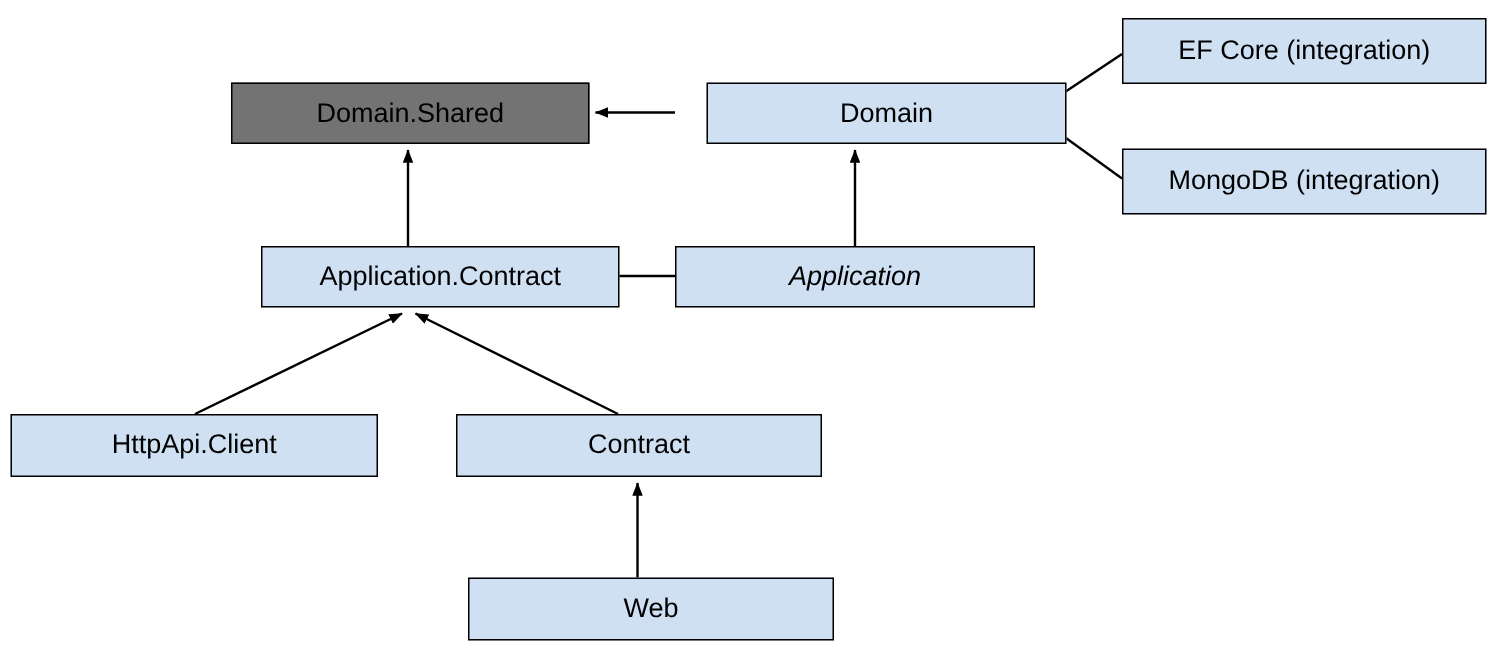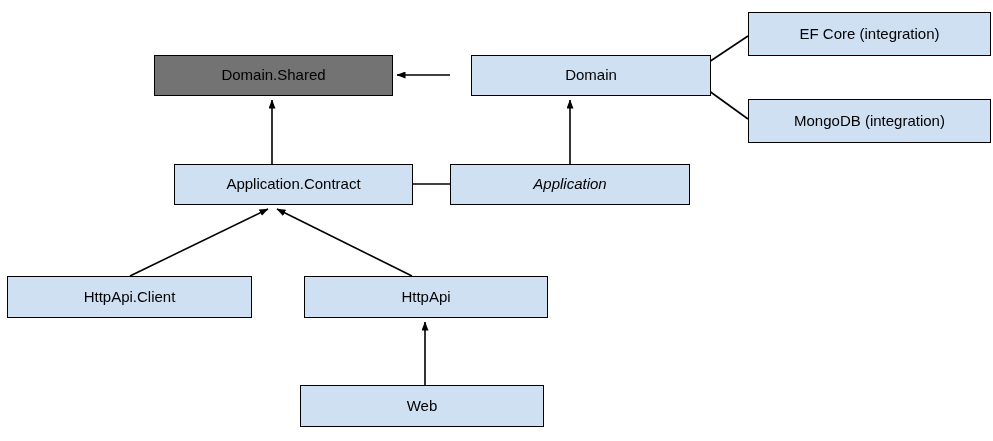--- a/index.html
+++ b/index.html
@@ -28,21 +28,21 @@
   }
   .node {
     position: absolute;
     box-sizing: border-box;
     background: #cfe0f3;
     border: 1.5px solid #000000;
     display: flex;
     align-items: center;
     justify-content: center;
     color: #000000;
-    font-size: 15px;
+    font-size: 18px;
     font-family: "Liberation Sans", sans-serif;
     line-height: 1.1;
     white-space: nowrap;
     z-index: 2;
   }
   .node-label {
     pointer-events: none;
   }
 </style>
 </head>
@@ -85,20 +85,20 @@
       <div class="node" style="left: 154px; top: 164px; width: 239px; height: 41px; background: rgb(207, 224, 243); border-color: rgb(0, 0, 0); color: rgb(0, 0, 0); margin-left: 20px;">
         <span class="node-label">Application.Contract</span>
       </div>
       <div class="node" style="left: 450px; top: 164px; width: 240px; height: 41px; background: rgb(207, 224, 243); border-color: rgb(0, 0, 0); color: rgb(0, 0, 0); font-style: italic;">
         <span class="node-label">Application</span>
       </div>
       <div class="node" style="left: 7px; top: 276px; width: 245px; height: 42px; background: rgb(207, 224, 243); border-color: rgb(0, 0, 0); color: rgb(0, 0, 0);">
         <span class="node-label">HttpApi.Client</span>
       </div>
       <div class="node" style="left: 304px; top: 276px; width: 244px; height: 42px; background: rgb(207, 224, 243); border-color: rgb(0, 0, 0); color: rgb(0, 0, 0);">
-        <span class="node-label">HttpApi</span>
+        <span class="node-label">Contract</span>
       </div>
-      <div class="node" style="left: 300px; top: 385px; width: 244px; height: 42px; background: rgb(207, 224, 243); border-color: rgb(0, 0, 0); color: rgb(0, 0, 0);">
+      <div class="node" style="left: 312px; top: 385px; width: 244px; height: 42px; background: rgb(207, 224, 243); border-color: rgb(0, 0, 0); color: rgb(0, 0, 0);">
         <span class="node-label">Web</span>
       </div>
     </div>
 
 </div>
 
 </body></html>

